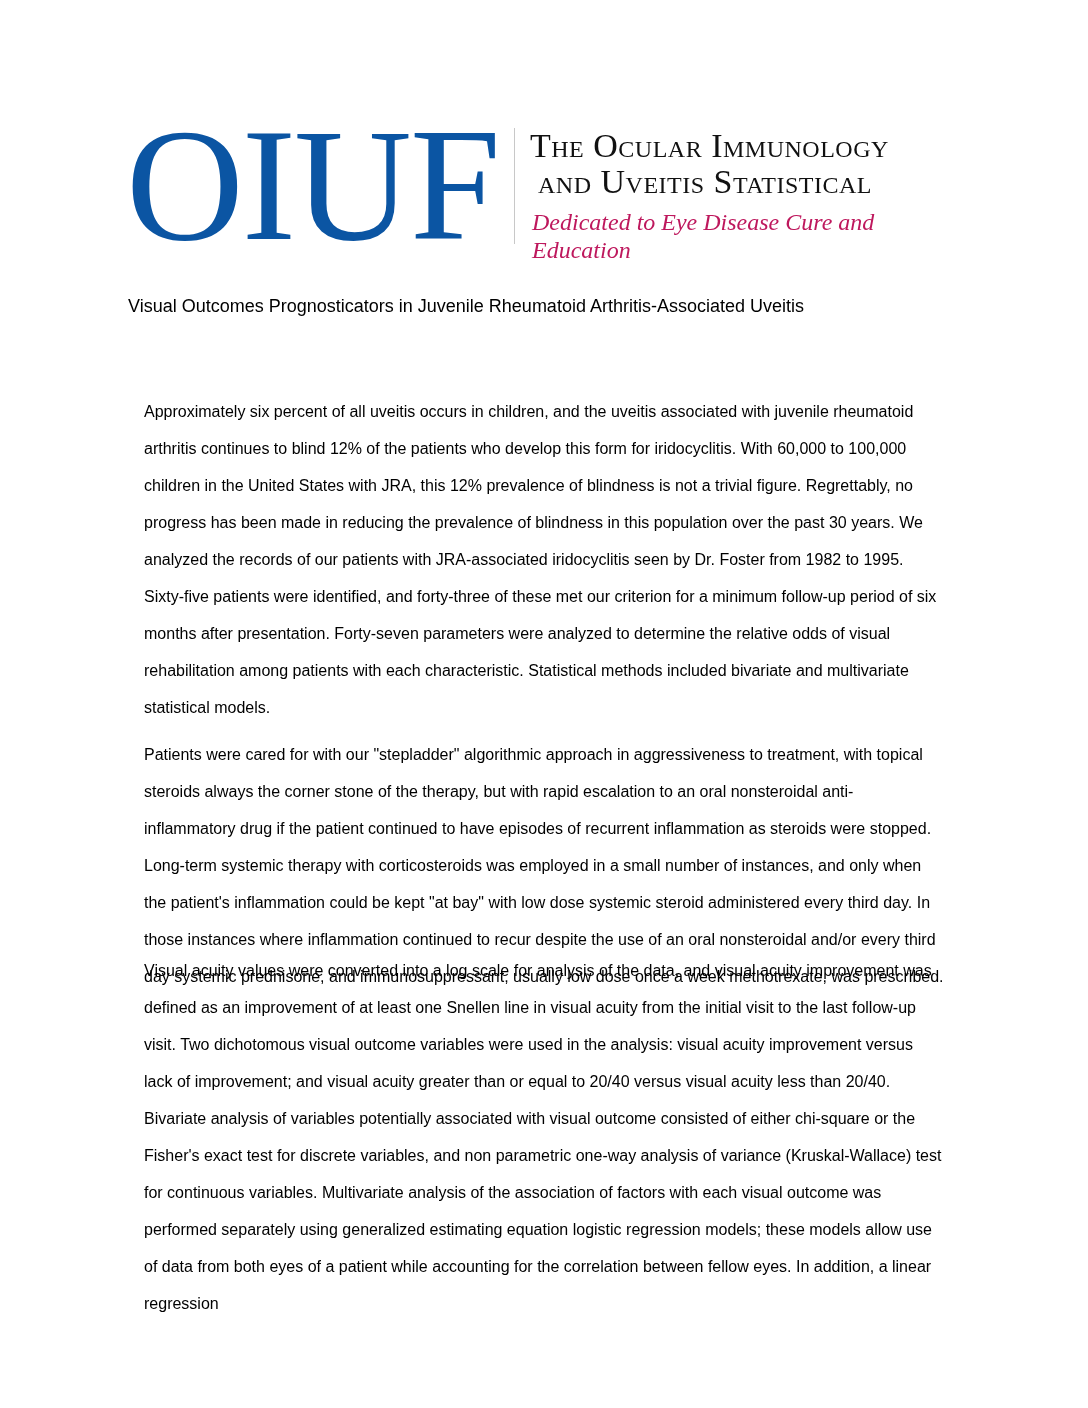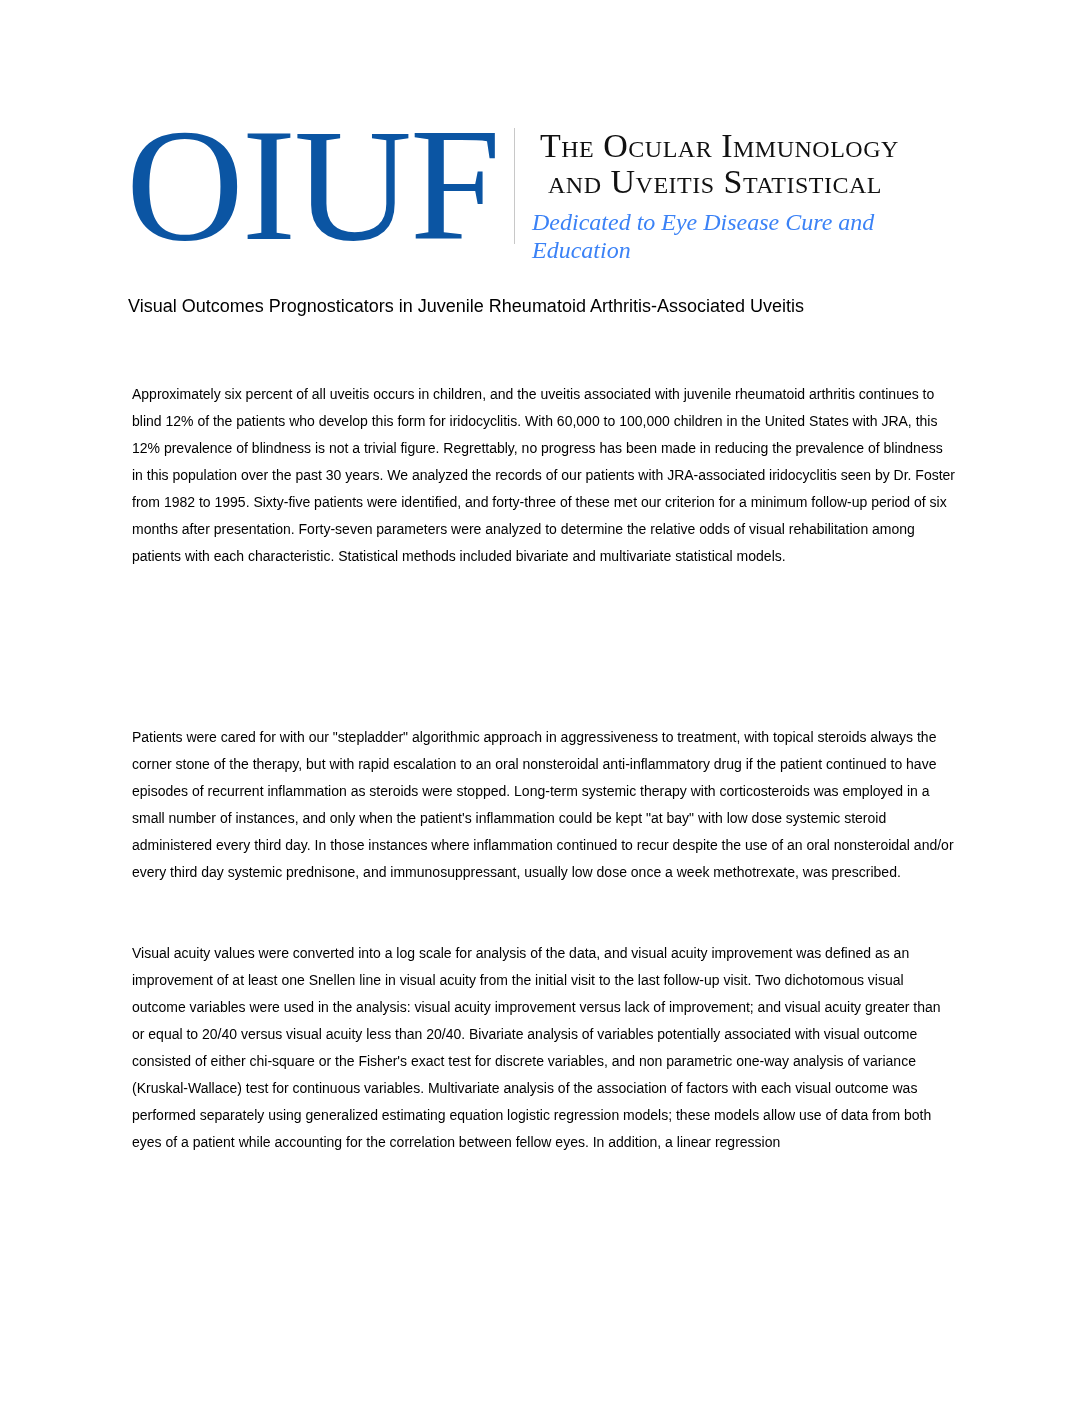--- a/index.html
+++ b/index.html
@@ -37,62 +37,62 @@
     .divider {
       position: absolute;
       left: 388px;
       top: 6px;
       width: 1px;
       height: 116px;
       background: #c8c8c8;
     }
     .org-name {
       position: absolute;
-      left: 414px;
+      left: 404px;
       top: 6px;
       font-family: "Liberation Serif", serif;
       font-variant: small-caps;
       font-size: 34px;
       line-height: 36px;
       color: #111;
       letter-spacing: 0.5px;
     }
     .org-name .line2 {
       display: block;
       padding-left: 8px;
     }
     .tagline {
       position: absolute;
       left: 406px;
       top: 86px;
       font-family: "Liberation Serif", serif;
       font-style: italic;
       font-size: 24px;
       line-height: 28px;
-      color: #3b82f6;
+      color: #be185d;
     }
     .doc-title {
       position: absolute;
       left: 128px;
       top: 294px;
       width: 800px;
       font-weight: normal;
       font-size: 18px;
       line-height: 24px;
       margin: 0;
     }
     .body-text {
       position: absolute;
       left: 128px;
       width: 832px;
     }
     .body-text p {
-      margin: 4px;
-      font-size: 14px;
-      line-height: 27px;
+      margin: 16px;
+      font-size: 16px;
+      line-height: 37px;
     }
     .p1 { top: 377px; }
     .p2 { top: 720px; }
     .p3 { top: 936px; }
   </style>
 </head>
 <body>
 
 <div class="header">
   <div class="logo-mark">OIUF</div>

